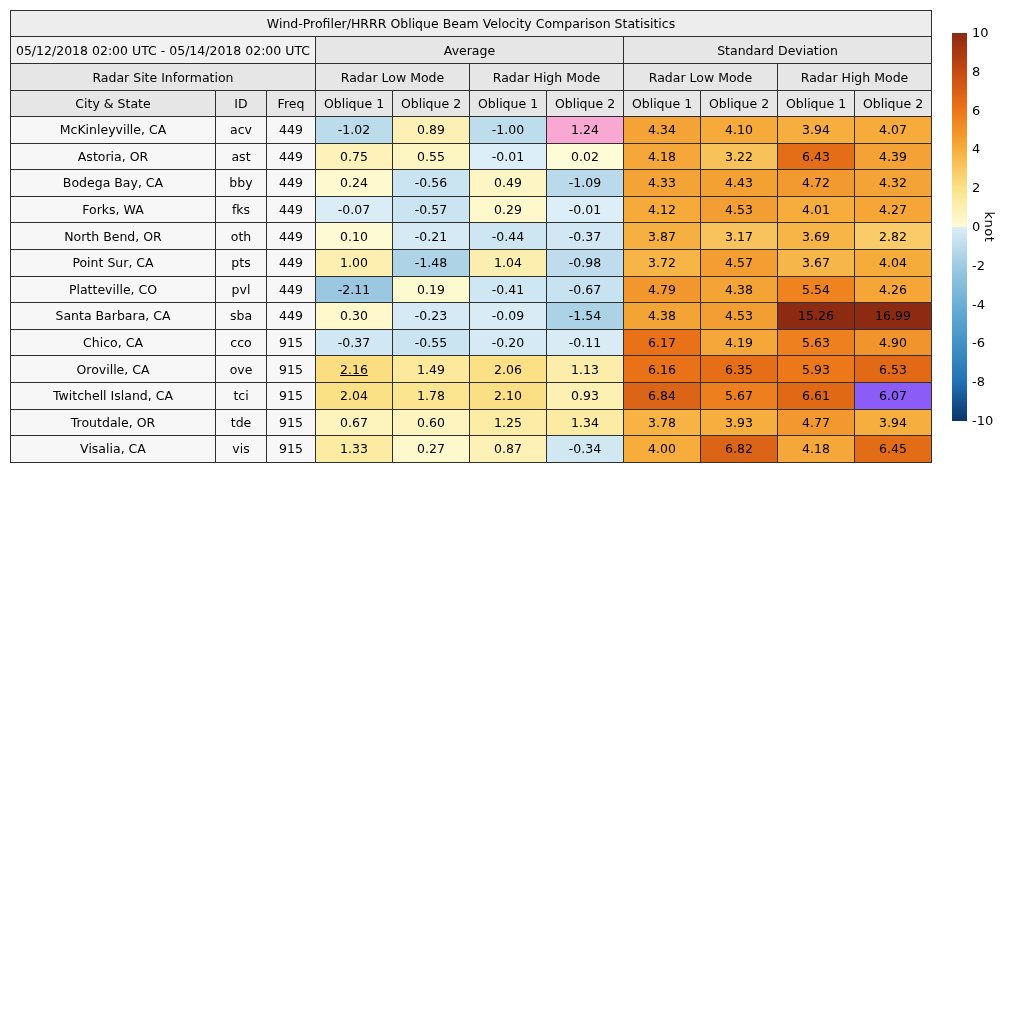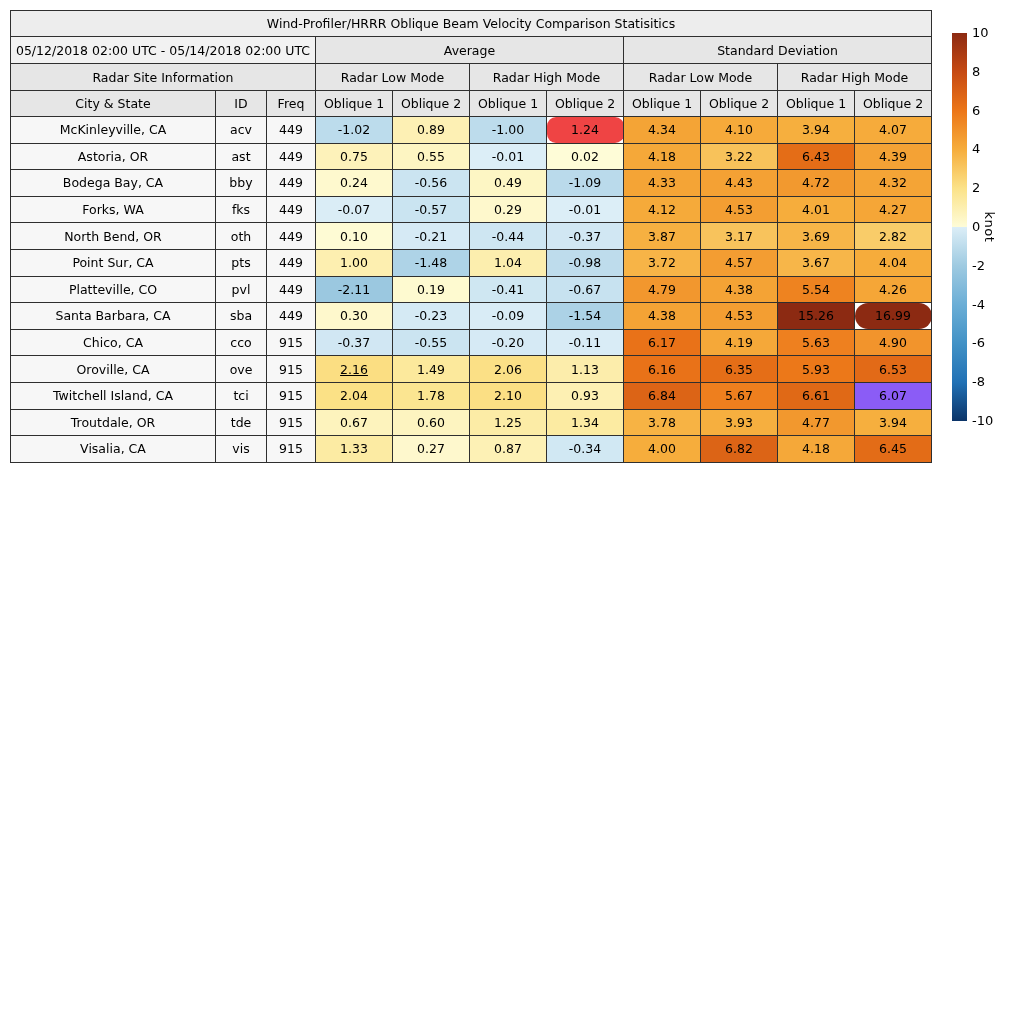--- a/index.html
+++ b/index.html
@@ -81,21 +81,21 @@
       </tr>
     </thead>
     <tbody id="data-rows">
         <tr>
           <td class="label-cell">McKinleyville, CA</td>
           <td class="label-cell">acv</td>
           <td class="label-cell">449</td>
           <td style="background: rgb(188, 220, 236);">-1.02</td>
           <td style="background: rgb(253, 240, 180);">0.89</td>
           <td style="background: rgb(189, 220, 236);">-1.00</td>
-          <td style="background: #ef4444; border-radius: 9px;">1.24</td>
+          <td style="background: #f9a8d4;">1.24</td>
           <td style="background: rgb(244, 164, 54);">4.34</td>
           <td style="background: rgb(246, 170, 58);">4.10</td>
           <td style="background: rgb(246, 175, 62);">3.94</td>
           <td style="background: rgb(246, 171, 59);">4.07</td>
         </tr>
         <tr>
           <td class="label-cell">Astoria, OR</td>
           <td class="label-cell">ast</td>
           <td class="label-cell">449</td>
           <td style="background: rgb(253, 242, 186);">0.75</td>
@@ -176,21 +176,21 @@
           <td class="label-cell">Santa Barbara, CA</td>
           <td class="label-cell">sba</td>
           <td class="label-cell">449</td>
           <td style="background: rgb(254, 248, 204);">0.30</td>
           <td style="background: rgb(213, 234, 244);">-0.23</td>
           <td style="background: rgb(217, 236, 246);">-0.09</td>
           <td style="background: rgb(172, 210, 230);">-1.54</td>
           <td style="background: rgb(244, 163, 53);">4.38</td>
           <td style="background: rgb(243, 158, 50);">4.53</td>
           <td style="background: rgb(140, 42, 18);">15.26</td>
-          <td style="background: rgb(140, 42, 18); border-radius: 13px;">16.99</td>
+          <td style="background: rgb(140, 42, 18);">16.99</td>
         </tr>
         <tr>
           <td class="label-cell">Chico, CA</td>
           <td class="label-cell">cco</td>
           <td class="label-cell">915</td>
           <td style="background: rgb(209, 231, 243);">-0.37</td>
           <td style="background: rgb(203, 228, 241);">-0.55</td>
           <td style="background: rgb(214, 234, 245);">-0.20</td>
           <td style="background: rgb(217, 236, 246);">-0.11</td>
           <td style="background: rgb(233, 114, 24);">6.17</td>

